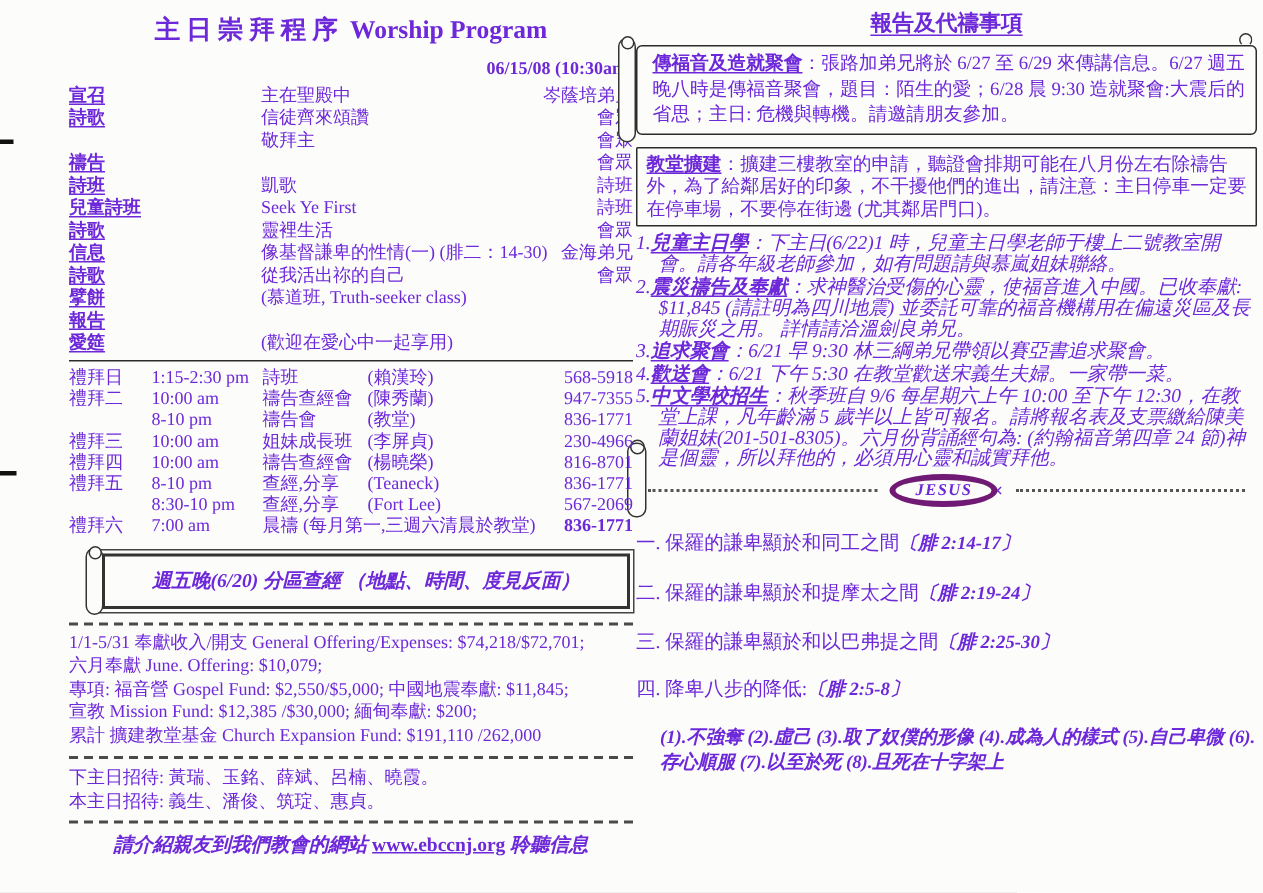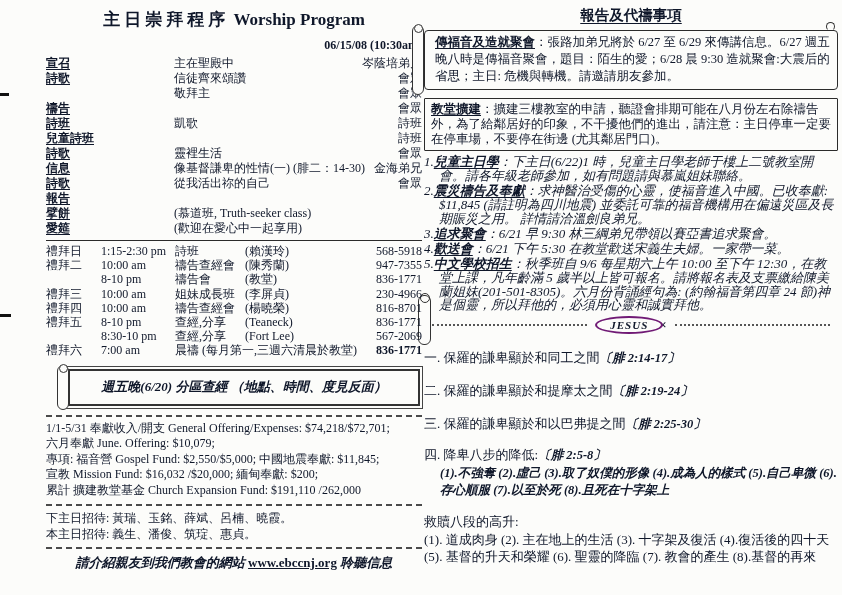--- a/index.html
+++ b/index.html
@@ -1,19 +1,19 @@
 <!DOCTYPE html>
 <html><head>
 <meta charset="utf-8">
 <style>
   * { margin:0; padding:0; box-sizing:border-box; }
   html,body { background:#e8e8e6; }
   .page {
     position:relative; width:842px; height:595px; margin:0 auto;
-    background:#fcfcfa; color:#0f172a; overflow:hidden;
+    background:#fcfcfa; color:#6d28d9; overflow:hidden;
     font-family:"Liberation Serif","DejaVu Serif",serif;
   }
   .col-left  { position:absolute; left:46px;  top:8px; width:376px; }
   .col-right { position:absolute; left:424px; top:6px; width:414px; }
 
   
   .l-title { text-align:center; font-size:17px; font-weight:700; }
   .l-title .zh { letter-spacing:4px; }
   .l-date  { text-align:right; font-size:12px; font-weight:600; margin-top:7px; }
 
@@ -67,30 +67,30 @@
     border:1.5px solid #333; border-radius:50%; border-bottom-color:transparent; background:transparent;
   }
 
   .ann-items { margin-top:4px; font-size:13px;font-style:italic; }
   .ann-item { line-height:13.9px; padding-left:15px; text-indent:-15px; margin-top:1px; }
   .ann-item .hd { text-decoration:underline; text-underline-offset:2px; font-weight:600; }
 
   .fish-div { display:flex; align-items:center; margin:4px 0 2px 0; }
   .fish-div .squig { flex:1; border-top:2px dotted #555; height:0; margin:0 8px; }
   .fish {
-    position:relative; border:2px solid #701a75; border-radius:50%;
+    position:relative; border:4px solid #701a75; border-radius:50%;
     padding:0 13px; font-size:11px; font-weight:700; font-style:italic; letter-spacing:1px; line-height:14px;
   }
   .fish-tail { font-size:13px; font-weight:700; margin-left:-4px; }
 
   .outline { font-size:13px; }
   .outline-item { margin-top:15px; line-height:17px; }
   .outline-item .ref, .p4 .ref { font-weight:700; font-style:italic; font-size:12.5px; }
   .p4 { margin-top:13px; line-height:17px; font-size:13px; }
-  .steps { margin-top:1px; padding-left:16px; font-size:12.5px; line-height:17px; font-weight:700; font-style:italic; }
+  .steps { margin-top:15px; padding-left:16px; font-size:12.5px; line-height:17px; font-weight:700; font-style:italic; }
   .exalt { margin-top:14px; font-size:13px; line-height:17.5px; }
 
   
   .scroll-clip {
     position:absolute; left:418px; top:295px; width:13px; height:50px;
     border:1.5px solid #333; border-radius:6px; background:#fcfcfa;
   }
   .scroll-clip::before {
     content:""; position:absolute; left:1px; top:-3px; width:8px; height:8px;
     border:1.5px solid #333; border-radius:50%;
@@ -144,20 +144,21 @@
         </div>
 
         <div class="row">
           <span class="lbl">詩班</span>
           <span class="itm">凱歌</span>
           <span class="who">詩班</span>
         </div>
 
         <div class="row">
           <span class="lbl">兒童詩班</span>
+          <span class="itm">Seek Ye First</span>
           <span class="who">詩班</span>
         </div>
 
         <div class="row">
           <span class="lbl">詩歌</span>
           <span class="itm">靈裡生活</span>
           <span class="who">會眾</span>
         </div>
 
         <div class="row">
@@ -171,28 +172,28 @@
           <span class="who"></span>
         </div>
 
         <div class="row">
           <span class="lbl">詩歌</span>
           <span class="itm">從我活出祢的自己</span>
           <span class="who">會眾</span>
         </div>
 
         <div class="row">
+          <span class="lbl">擘餅</span>
+          <span class="itm">(慕道班, Truth-seeker class)</span>
+          <span class="who"></span>
+        </div>
+
+        <div class="row">
           <span class="lbl">報告</span>
           <span class="itm"></span>
-          <span class="who"></span>
-        </div>
-
-        <div class="row">
-          <span class="lbl">擘餅</span>
-          <span class="itm">(慕道班, Truth-seeker class)</span>
           <span class="who"></span>
         </div>
 
         <div class="row">
           <span class="lbl">愛筵</span>
           <span class="itm">(歡迎在愛心中一起享用)</span>
           <span class="who"></span>
         </div>
 
     </div>
@@ -275,21 +276,21 @@
     <div class="dash-div"></div>
 
     <div class="finance">
 
         <div class="fl">1/1-5/31 奉獻收入/開支 General Offering/Expenses: $74,218/$72,701;</div>
 
         <div class="fl">六月奉獻 June. Offering: $10,079;</div>
 
         <div class="fl">專項: 福音營 Gospel Fund: $2,550/$5,000; 中國地震奉獻: $11,845;</div>
 
-        <div class="fl">宣教 Mission Fund: $16,032 /$20,000; 緬甸奉獻: $200;</div>
+        <div class="fl">宣教 Mission Fund: $12,385 /$30,000; 緬甸奉獻: $200;</div>
 
         <div class="fl">累計 擴建教堂基金 Church Expansion Fund: $191,110 /262,000</div>
 
     </div>
 
     <div class="dash-div"></div>
 
     <div class="ushers">
 
         <div class="ul">下主日招待: 黃瑞、玉銘、薛斌、呂楠、曉霞。</div>
@@ -367,20 +368,16 @@
           <span class="num">三.</span>
           <span class="txt">保羅的謙卑顯於和以巴弗提之間</span><span class="ref">〔腓 2:25-30〕</span>
         </div>
 
       <div class="p4">
         <span class="num">四.</span>
         <span class="txt">降卑八步的降低:</span><span class="ref">〔腓 2:5-8〕</span>
         <div class="steps">(1).不強奪 (2).虛己 (3).取了奴僕的形像 (4).成為人的樣式 (5).自己卑微 (6).存心順服 (7).以至於死 (8).且死在十字架上</div>
       </div>
 
-      <div class="exalt">
-        <div>救贖八段的高升:</div>
-        <div>(1). 道成肉身 (2). 主在地上的生活 (3). 十字架及復活 (4).復活後的四十天(5). 基督的升天和榮耀 (6). 聖靈的降臨 (7). 教會的產生 (8).基督的再來</div>
-      </div>
     </div>
 
   </div>
 </div>
 
 </body></html>

